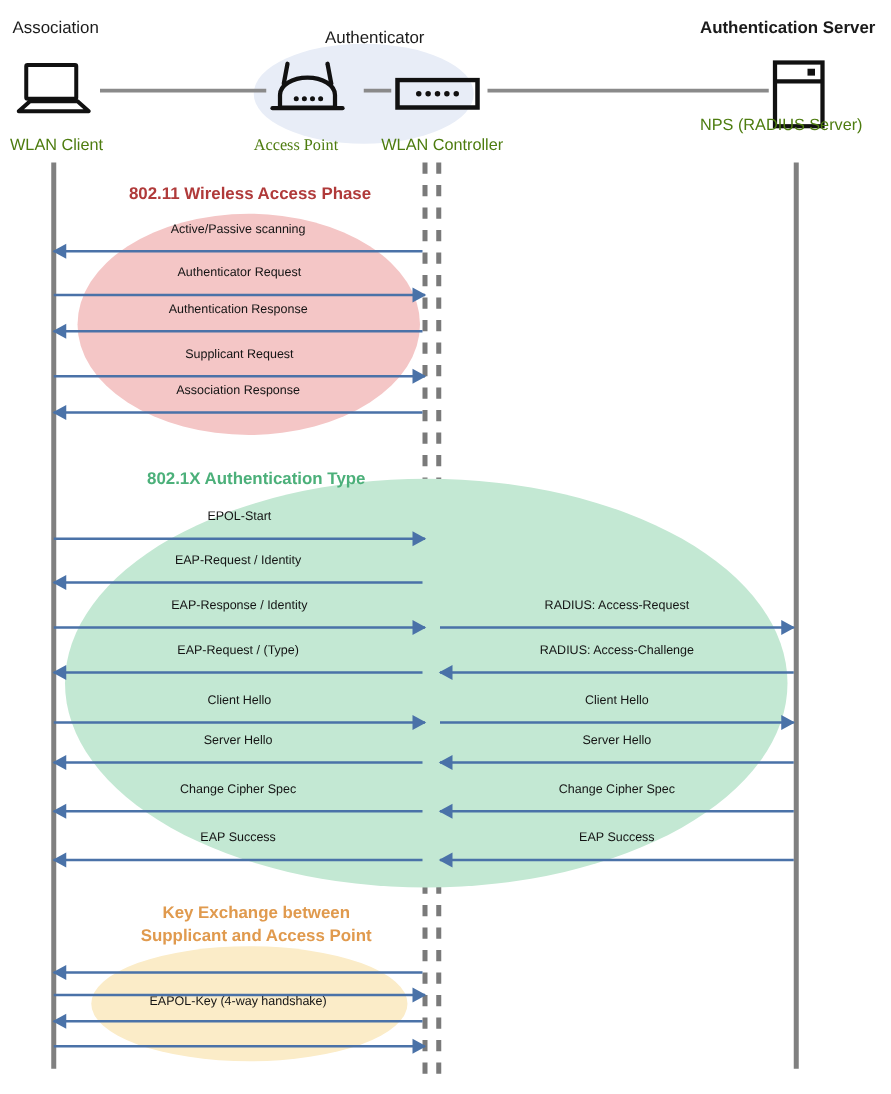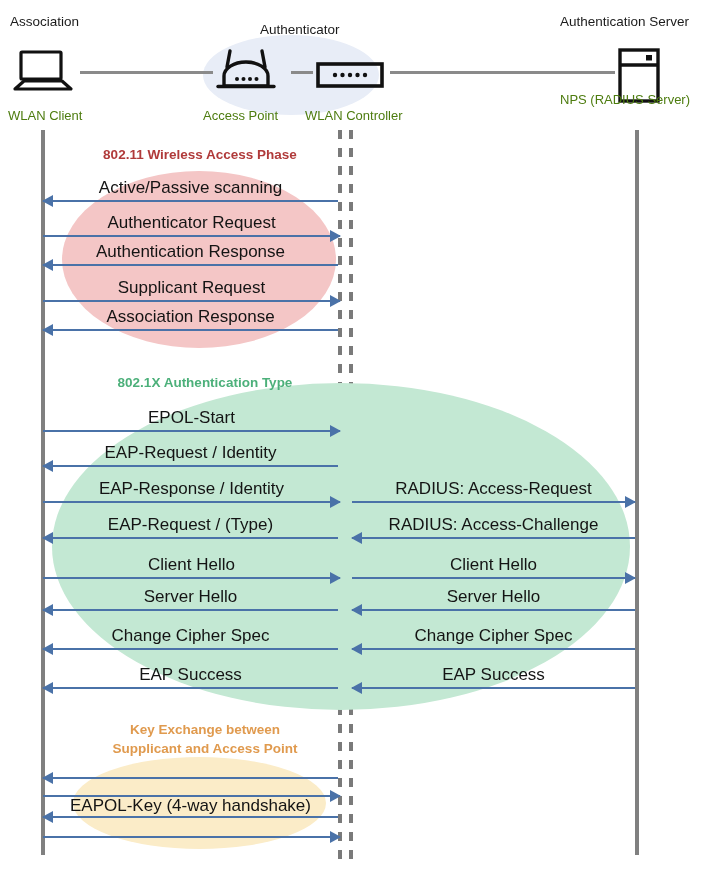--- a/index.html
+++ b/index.html
@@ -38,21 +38,21 @@
   .phase-label{position:absolute;font-size:13.5px;font-weight:bold;white-space:nowrap;text-align:center;line-height:18px;}
 
   
   .msg{position:absolute;height:0;}
   .msg .line{position:absolute;left:0;top:0;height:2px;background:#4a72a8;width:100%;}
   .msg .head{position:absolute;top:-5px;width:0;height:0;border-top:6px solid transparent;border-bottom:6px solid transparent;}
   .msg.right .head{right:-1px;border-left:11px solid #4a72a8;}
   .msg.left  .head{left:-1px;border-right:11px solid #4a72a8;}
   .msg .cap{
     position:absolute;left:0;width:100%;top:-22px;
-    text-align:center;font-size:17px;color:#141414;white-space:nowrap;
+    text-align:center;font-size:10px;color:#141414;white-space:nowrap;
   }
 </style>
 </head>
 <body>
 
 <div id="stage">
 
   <div class="auth-halo"></div>
 
   <div class="actor-title" style="left:10px;top:14px;">Association</div>
@@ -70,35 +70,35 @@
       <line x1="15" y1="3" x2="12" y2="19" stroke="#111" stroke-width="3.4" stroke-linecap="round"></line>
       <line x1="47" y1="3" x2="50" y2="19" stroke="#111" stroke-width="3.4" stroke-linecap="round"></line>
       <path d="M9 38 L9 28 A22 14 0 0 1 53 28 L53 38 Z" fill="none" stroke="#111" stroke-width="3.4" stroke-linejoin="round"></path>
       <line x1="3" y1="38.5" x2="59" y2="38.5" stroke="#111" stroke-width="3.4" stroke-linecap="round"></line>
       <circle cx="22" cy="31" r="2" fill="#111"></circle>
       <circle cx="28.5" cy="31" r="2" fill="#111"></circle>
       <circle cx="35" cy="31" r="2" fill="#111"></circle>
       <circle cx="41.5" cy="31" r="2" fill="#111"></circle>
     </svg>
   </div>
-  <div class="actor-sub" style="left:203px;top:108px;">Access Point</div>
+  <div class="actor-sub" style="left:203px;top:108px;font-family:Liberation Serif, serif;">Access Point</div>
 
   <div class="icon-box" style="left:316px;top:62px;">
     <svg width="68" height="26" viewBox="0 0 68 26">
       <rect x="2" y="2" width="64" height="22" fill="none" stroke="#111" stroke-width="3.6"></rect>
       <circle cx="19" cy="13" r="2.2" fill="#111"></circle>
       <circle cx="26.5" cy="13" r="2.2" fill="#111"></circle>
       <circle cx="34" cy="13" r="2.2" fill="#111"></circle>
       <circle cx="41.5" cy="13" r="2.2" fill="#111"></circle>
       <circle cx="49" cy="13" r="2.2" fill="#111"></circle>
     </svg>
   </div>
   <div class="actor-sub" style="left:305px;top:108px;">WLAN Controller</div>
 
-  <div class="actor-title" style="left:560px;top:14px;">Authentication Server</div>
+  <div class="actor-title" style="left:560px;top:14px;font-weight:bold;">Authentication Server</div>
   <div class="icon-box" style="left:617px;top:48px;">
     <svg width="44" height="55" viewBox="0 0 44 55">
       <rect x="3" y="2" width="38" height="51" fill="none" stroke="#111" stroke-width="3.4"></rect>
       <line x1="3" y1="17" x2="41" y2="17" stroke="#111" stroke-width="3.4"></line>
       <rect x="29" y="7" width="6" height="5.5" fill="#111"></rect>
     </svg>
   </div>
   <div class="actor-sub" style="left:560px;top:92px;">NPS (RADIUS Server)</div>
 
   <div class="hwire" style="left:80px;top:71px;width:133px;"></div>

